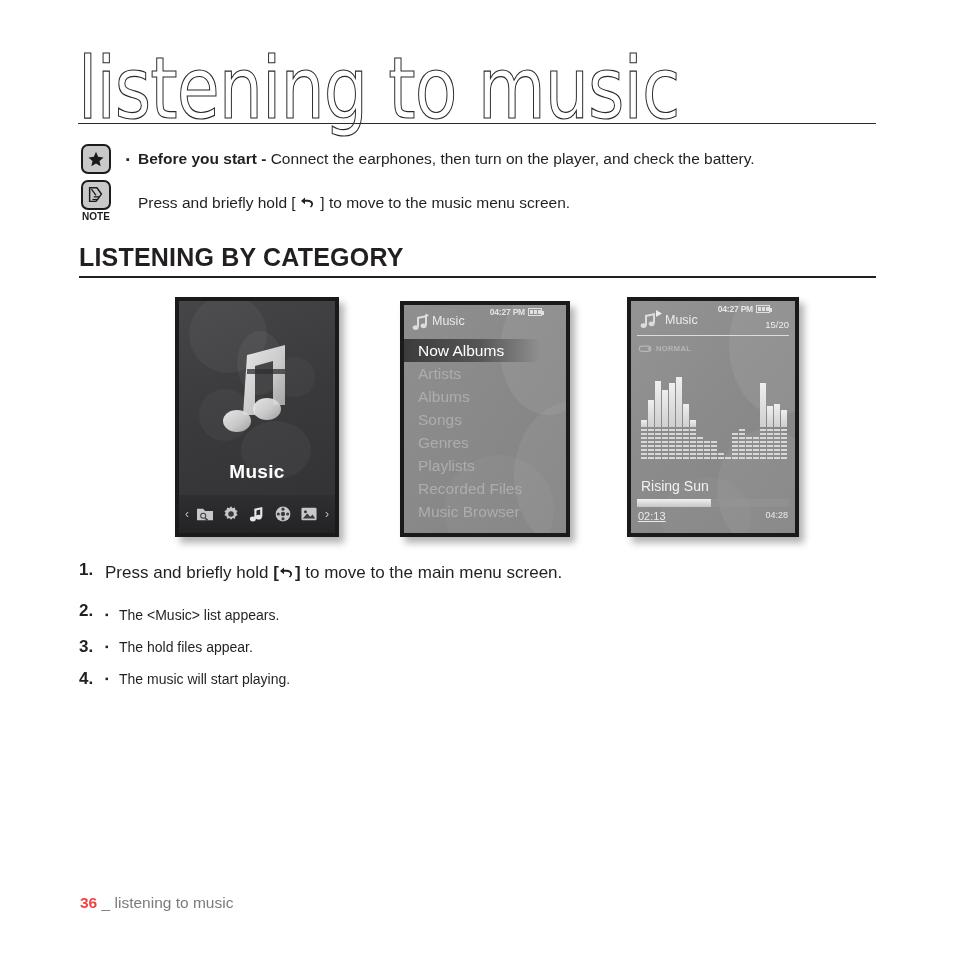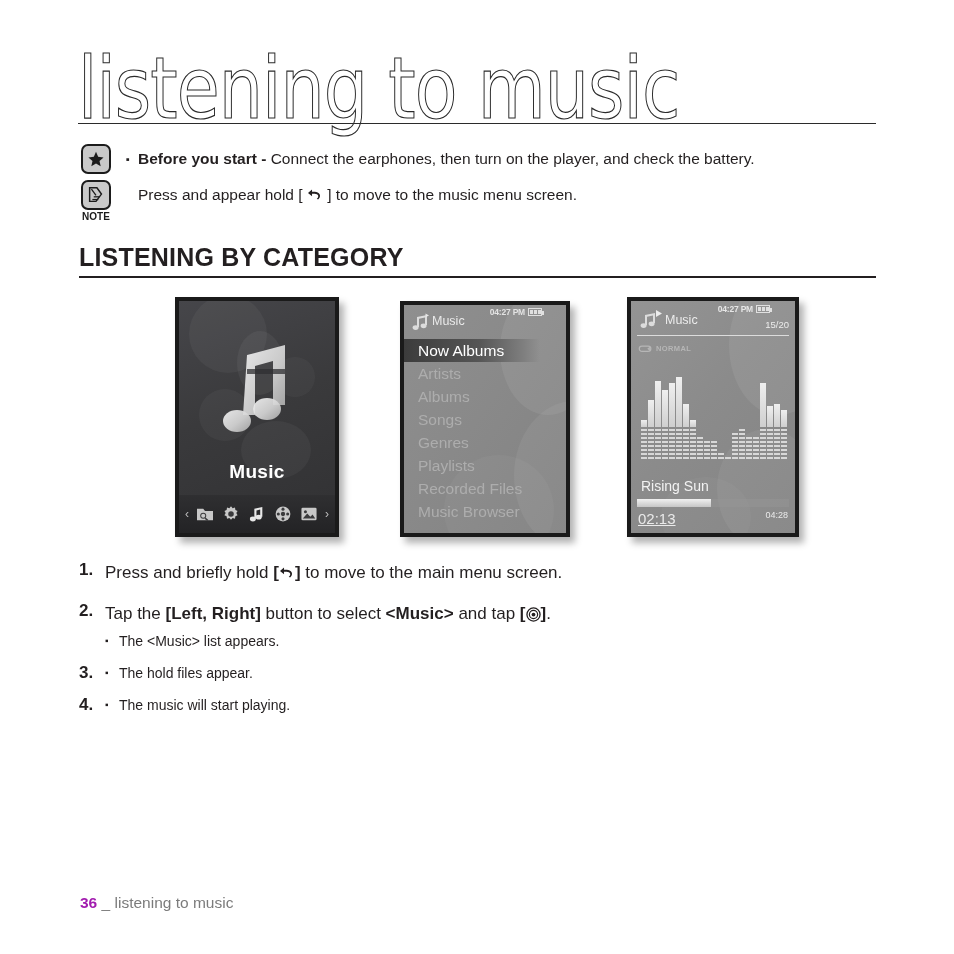--- a/index.html
+++ b/index.html
@@ -106,21 +106,21 @@
       display:flex;align-items:flex-end;gap:1px;}
   .eq .col{width:6px;position:relative;height:100%;}
   .eq .seg{position:absolute;left:0;width:100%;height:2px;background:#d8d8d8;}
   .eq .cap{position:absolute;left:0;width:100%;background:
      linear-gradient(180deg,#efefef 0%,#cfcfcf 100%);}
   .s3-song{position:absolute;left:10px;top:177px;color:#f2f2f2;font-size:14px;}
   .s3-prog{position:absolute;left:6px;right:6px;top:198px;height:8px;
     background:rgba(150,150,150,.55);}
   .s3-prog-fill{position:absolute;left:0;top:0;height:100%;
     background:linear-gradient(180deg,#f0f0f0 0%,#c6c6c6 100%);}
-  .s3-tl{position:absolute;left:7px;top:209px;color:#eaeaea;font-size:15px;text-decoration:underline;}
+  .s3-tl{position:absolute;left:7px;top:209px;color:#eaeaea;font-size:11px;text-decoration:underline;}
   .s3-tr{position:absolute;right:7px;top:209px;color:#eaeaea;font-size:9px;}
 
   .batt{display:inline-block;width:14px;height:8px;border:1px solid #e0e0e0;
      position:relative;vertical-align:-1px;margin-left:3px;box-sizing:border-box;}
   .batt i{position:absolute;top:1px;left:1px;width:3px;height:4px;background:#e0e0e0;}
   .batt i:nth-child(2){left:5px;}
   .batt i:nth-child(3){left:9px;}
   .batt:after{content:"";position:absolute;right:-3px;top:2px;width:2px;height:4px;background:#e0e0e0;}
 
   
@@ -129,21 +129,21 @@
   .step .num{position:absolute;left:0;top:0;font-size:17px;font-weight:bold;}
   .step .txt{font-size:17px;line-height:26px;}
   .step .txt b{font-weight:bold;}
   .sub{position:relative;padding-left:40px;font-size:14px;line-height:20px;margin:4px 0 12px 0;}
   .sub .sb{position:absolute;left:26px;top:0;font-size:10px;}
   .ico-wheel{display:inline-block;width:15px;height:15px;vertical-align:-3px;}
   .ico-back{display:inline-block;width:16px;height:14px;vertical-align:-2px;}
 
   
   .footer{position:absolute;left:80px;top:894px;font-size:15.5px;color:#7b7b7b;}
-  .footer .pg{font-weight:bold;color:#a21caf;}
+  .footer .pg{font-weight:bold;color:#ef4444;}
 </style>
 </head>
 <body>
 
 <div class="page">
 
   <div class="title-wrap">
     <div class="title">listening to music</div>
   </div>
   <div class="title-rule"></div>
@@ -163,25 +163,25 @@
           <path d="M6 4.5 L11 11.5" stroke="#1b1b1b" stroke-width="1.4"></path>
           <path d="M8.5 13 L14.5 13" stroke="#1b1b1b" stroke-width="1.4"></path>
           <path d="M7 16 L13.5 16" stroke="#1b1b1b" stroke-width="1.4"></path>
         </svg>
       </span>
     </div>
     <div class="note-label">NOTE</div>
   </div>
 
   <div class="notes">
-    <div class="note-line" style="margin-bottom:14px;">
+    <div class="note-line" style="margin-bottom:22px;">
       <span class="bullet">▪</span><b>Before you start -</b><span> Connect the earphones, then turn on the player, and check the battery.</span>
     </div>
     <div class="note-line indent">
-      <span>Press and appear hold [ </span><span class="ico-back"><svg width="16" height="14" viewBox="0 0 18 16">
+      <span>Press and briefly hold [ </span><span class="ico-back"><svg width="16" height="14" viewBox="0 0 18 16">
             <path d="M12.5 13 C15 11.5 15.6 8 13.4 6 C11.6 4.4 8.4 4.3 5.6 4.4 L5.6 1.6 L1 5.6 L5.6 9.4 L5.6 6.6 C8 6.5 10.8 6.5 12 7.7 C13.3 9 12.8 11.2 11 12.4 Z" fill="#231f20"></path>
           </svg></span><span> ] to move to the music menu screen.</span>
     </div>
   </div>
 
   <div class="section-h">LISTENING BY CATEGORY</div>
   <div class="section-rule"></div>
 
   <div class="shot" id="shot1">
     <div class="s1-bg"></div>
@@ -524,25 +524,21 @@
     </div>
     <div class="s3-tl">02:13</div>
     <div class="s3-tr">04:28</div>
   </div>
 
   <div class="steps" id="steps">
       <div class="step"><span class="num">1.</span><span class="txt">Press and briefly hold <b>[</b><span class="ico-back"><svg width="16" height="14" viewBox="0 0 18 16">
               <path d="M12.5 13 C15 11.5 15.6 8 13.4 6 C11.6 4.4 8.4 4.3 5.6 4.4 L5.6 1.6 L1 5.6 L5.6 9.4 L5.6 6.6 C8 6.5 10.8 6.5 12 7.7 C13.3 9 12.8 11.2 11 12.4 Z" fill="#231f20"></path>
             </svg></span><b>]</b> to move to the main menu screen.</span></div>
       <div style="height: 12px;"></div>
-      <div class="step"><span class="num">2.</span><span class="txt">Tap the <b>[Left, Right]</b> button to select <b>&lt;Music&gt;</b> and tap <b>[</b><span class="ico-wheel"><svg width="15" height="15" viewBox="0 0 16 16">
-              <circle cx="8" cy="8" r="7" fill="none" stroke="#231f20" stroke-width="1.4"></circle>
-              <circle cx="8" cy="8" r="4.4" fill="none" stroke="#231f20" stroke-width="1.3"></circle>
-              <circle cx="8" cy="8" r="2" fill="#231f20"></circle>
-            </svg></span><b>]</b>.</span></div>
+      <div class="step"><span class="num">2.</span></div>
       <div class="sub"><span class="sb">▪</span><span>The &lt;Music&gt; list appears.</span></div>
       <div class="step"><span class="num">3.</span></div>
       <div class="sub"><span class="sb">▪</span><span>The hold files appear.</span></div>
       <div class="step"><span class="num">4.</span></div>
       <div class="sub"><span class="sb">▪</span><span>The music will start playing.</span></div>
     </div>
 
   <div class="footer">
     <span class="pg">36</span>
     <span>_</span>

